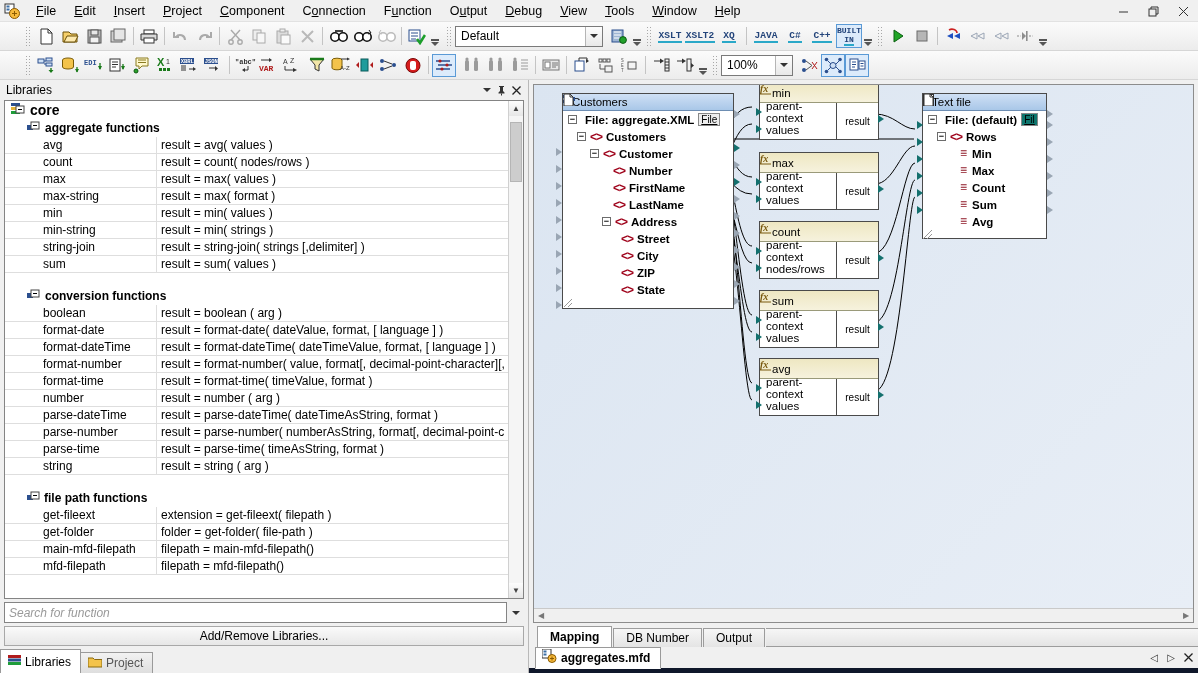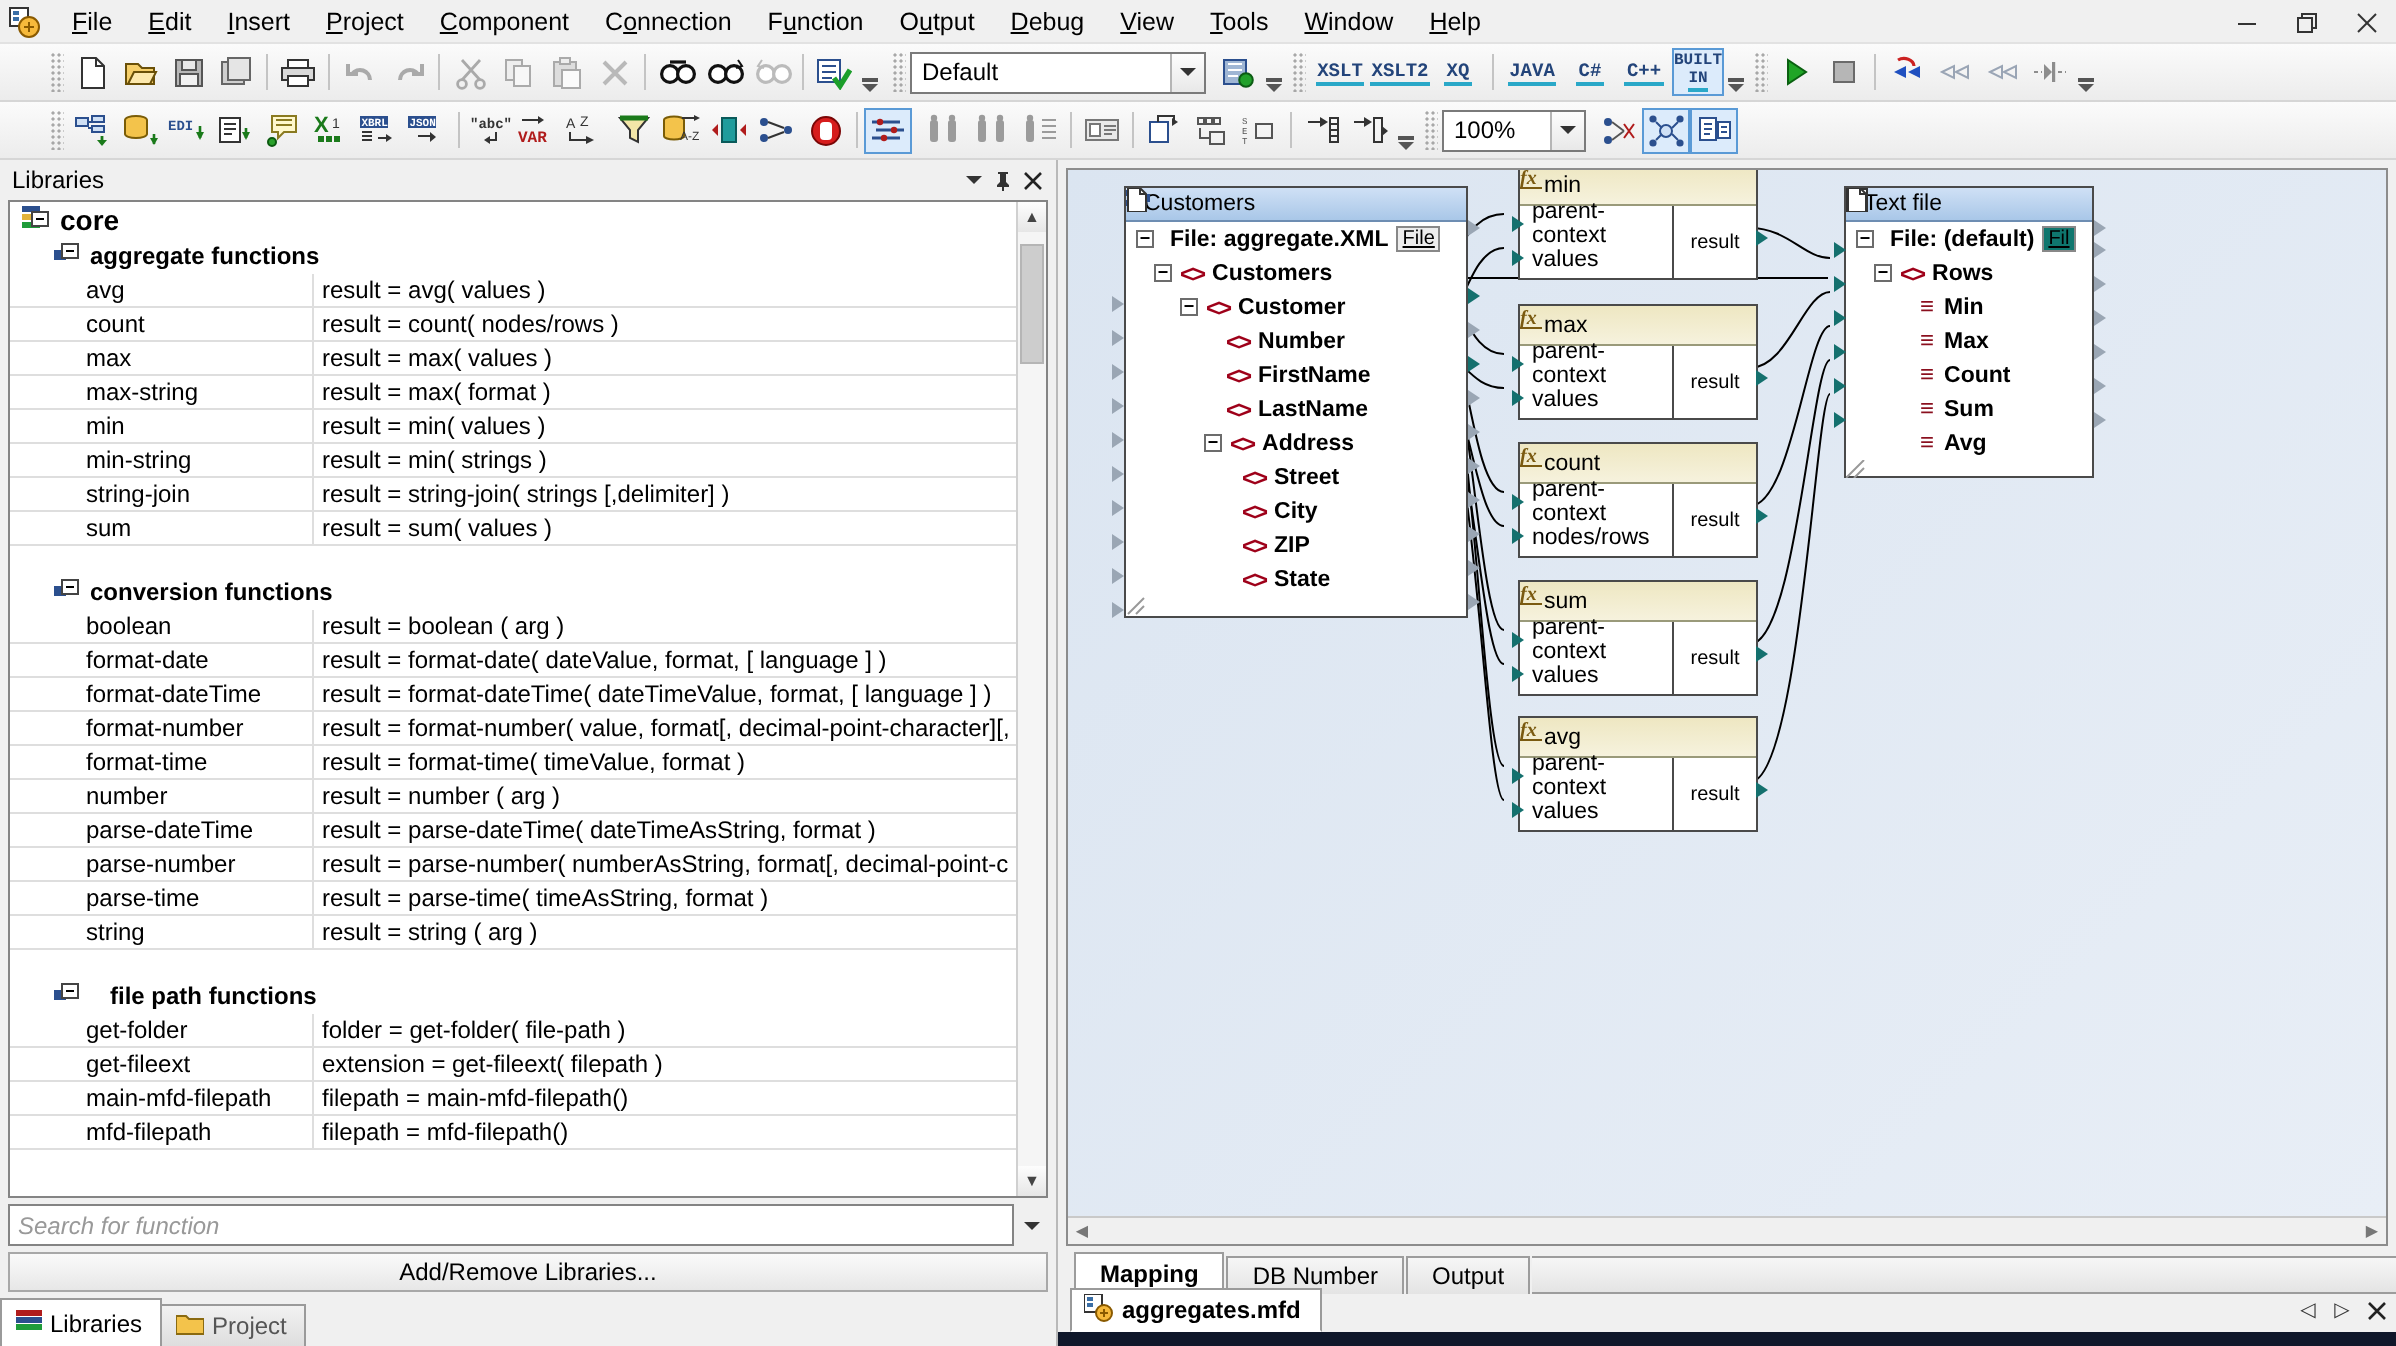--- a/index.html
+++ b/index.html
@@ -110,22 +110,22 @@
   .hscrollbar .arr { width:14px; height:13px; display:flex; align-items:center; justify-content:center;
                      font-size:8px; color:#777; }
   .hscrollbar .track { flex:1; }
   #maptabs { height:22px; display:flex; align-items:flex-end; padding-left:8px; margin-top:2px; }
   .mtab { height:19px; padding:0 12px; display:flex; align-items:center; font-size:12px;
           border:1px solid #9c9c9c; border-bottom:none; margin-right:1px;
           background:linear-gradient(#f6f6f6,#e4e4e4); }
   .mtab.active { background:#fff; font-weight:bold; height:21px; }
   .mtab-fill { flex:1; border-bottom:1px solid #9c9c9c; height:19px;
                background:linear-gradient(#f6f6f6,#e4e4e4); border-top:1px solid #9c9c9c; }
-  #doctabbar { height:26px; display:flex; align-items:flex-end; background:#f0f0f0;
-               border-bottom:7px solid #0f172a; position:relative; }
+  #doctabbar { height:26px; display:flex; align-items:center; background:#f0f0f0;
+               border-bottom:5px solid #0f172a; position:relative; }
   .doctab { height:22px; display:flex; align-items:center; gap:4px; padding:0 10px 0 6px;
             background:#fff; border:1px solid #9a9a9a; border-bottom:1px solid #fff;
             font-size:12px; font-weight:bold; margin-left:6px; }
   .doctabnav { position:absolute; right:2px; bottom:3px; display:flex; gap:1px; }
   .dtn { width:16px; height:16px; display:flex; align-items:center; justify-content:center;
          font-size:10px; color:#333; }
   
   .comp { position:absolute; background:#fff; border:1px solid #4a4a4a; }
   .comp-head { height:17px; display:flex; align-items:center; gap:5px; padding-left:4px;
                background:linear-gradient(#cfe0f5,#a9c7e8); border-bottom:1px solid #6d8db2;
@@ -798,37 +798,37 @@
           <div class="fn-name">parse-time</div>
           <div class="fn-sig">result = parse-time( timeAsString, format )</div>
           </div>
         <div class="fn-row">
           <div class="fn-name">string</div>
           <div class="fn-sig">result = string ( arg )</div>
           </div>
 
         <div class="spacer-row"></div>
 
-        <div class="grp-row" style="padding-left:22px;gap:15px;">
+        <div class="grp-row" style="padding-left:22px;gap:4px;">
           <span>
             <svg width="13" height="12" viewBox="0 0 13 12">
                 <rect x="0" y="5" width="6" height="5" fill="#2b4f8e"></rect>
                 <rect x="4" y="2" width="8" height="7" fill="#fff" stroke="#444"></rect>
                 <path d="M6 5.5h4" stroke="#000"></path>
               </svg>
           </span>
           <span>file path functions</span>
         </div>
         <div class="fn-row">
+          <div class="fn-name">get-fileext</div>
+          <div class="fn-sig">extension = get-fileext( filepath )</div>
+          </div>
+        <div class="fn-row">
           <div class="fn-name">get-folder</div>
           <div class="fn-sig">folder = get-folder( file-path )</div>
-          </div>
-        <div class="fn-row">
-          <div class="fn-name">get-fileext</div>
-          <div class="fn-sig">extension = get-fileext( filepath )</div>
           </div>
         <div class="fn-row">
           <div class="fn-name">main-mfd-filepath</div>
           <div class="fn-sig">filepath = main-mfd-filepath()</div>
           </div>
         <div class="fn-row">
           <div class="fn-name">mfd-filepath</div>
           <div class="fn-sig">filepath = mfd-filepath()</div>
           </div>
       </div>

